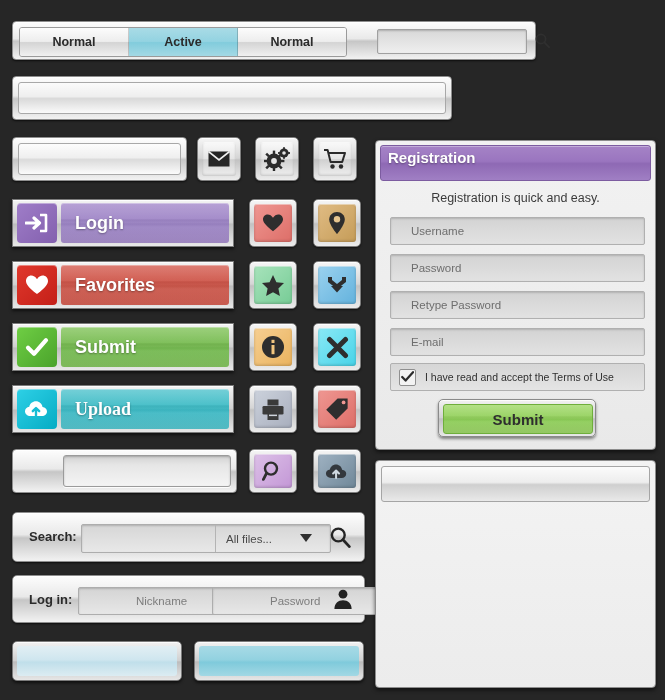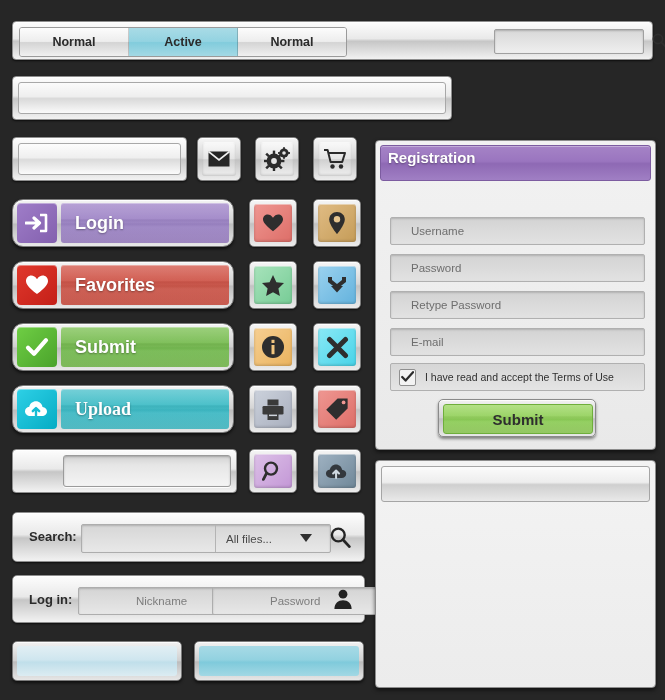--- a/index.html
+++ b/index.html
@@ -21,21 +21,21 @@
     box-shadow:0 1px 2px rgba(0,0,0,.65), inset 0 1px 0 rgba(255,255,255,.9);
   }
   .inset{
     background:linear-gradient(to bottom,#d2d2d2 0%,#e6e6e6 30%,#f4f4f4 100%);
     border:1px solid #9b9b9b;
     border-radius:3px;
     box-shadow:inset 0 1px 2px rgba(0,0,0,.22), 0 1px 0 rgba(255,255,255,.85);
   }
 
   
-  #tabbar{left:12px;top:21px;width:641px;height:39px;}
+  #tabbar{left:12px;top:21px;width:524px;height:39px;}
   .tabstrip{position:absolute;left:6px;top:5px;height:28px;display:flex;border-radius:3px;overflow:hidden;
             border:1px solid #9a9a9a;}
   .tab{display:flex;align-items:center;justify-content:center;width:108px;height:100%;
        font-size:12.5px;font-weight:bold;color:#2b2b2b;cursor:default;
        border-right:1px solid rgba(0,0,0,.18);}
   .tab.normal{background:linear-gradient(to bottom,#fcfcfc 0%,#ededed 48%,#d4d4d4 52%,#f0f0f0 100%);}
   .tab.hover{background:linear-gradient(to bottom,#e3eff4 0%,#d3e7ef 48%,#bedfea 52%,#d9ecf3 100%);}
   .tab.active{background:linear-gradient(to bottom,#a9dbe6 0%,#93d3e1 48%,#82ccdc 52%,#a3d9e5 100%);}
   .tab:last-child{border-right:none;}
   #tabsearch{position:absolute;right:8px;top:7px;width:148px;height:23px;
@@ -58,21 +58,21 @@
   .sqbtn{width:44px;height:44px;border-radius:5px;
     border:1px solid #7e7e7e;
     background:linear-gradient(to bottom,#f6f6f6,#d5d5d5 48%,#c2c2c2 52%,#ececec);
     box-shadow:0 1px 2px rgba(0,0,0,.6), inset 0 1px 0 rgba(255,255,255,.85);
     display:flex;align-items:center;justify-content:center;}
   .sqface{width:34px;height:34px;border-radius:3px;display:flex;align-items:center;justify-content:center;
     box-shadow:inset 0 1px 0 rgba(255,255,255,.45), inset 0 -1px 3px rgba(0,0,0,.2);}
   .sqface.gray{background:linear-gradient(to bottom,#fafafa,#e4e4e4 50%,#d0d0d0 52%,#f0f0f0);}
 
   
-  .bigbtn{height:48px;border-radius:11px;border:1px solid #7b7b7b;
+  .bigbtn{height:48px;border-radius:0;border:1px solid #7b7b7b;
     background:linear-gradient(to bottom,#f4f4f4,#d0d0d0 50%,#bdbdbd 52%,#e8e8e8);
     box-shadow:0 2px 3px rgba(0,0,0,.6), inset 0 1px 0 rgba(255,255,255,.8);
     display:flex;align-items:center;padding:4px;box-sizing:border-box;}
   .bigicon{width:40px;height:40px;border-radius:4px;flex:0 0 40px;
     display:flex;align-items:center;justify-content:center;position:relative;overflow:hidden;
     box-shadow:inset 0 1px 0 rgba(255,255,255,.4);}
   .biglabelwrap{flex:1;height:40px;margin-left:4px;border-radius:3px;display:flex;align-items:center;
     position:relative;overflow:hidden;box-shadow:inset 0 1px 0 rgba(255,255,255,.35);}
   .biglabel{font-size:18px;font-weight:bold;color:#fff;margin-left:14px;
     text-shadow:0 1px 2px rgba(0,0,0,.35);position:relative;z-index:2;}
@@ -407,20 +407,21 @@
   <div class="abs statebar" style="left:12px;top:641px;width:170px;">
     <div class="statefill hoverfill"></div>
   </div>
   <div class="abs statebar" style="left:194px;top:641px;width:170px;">
     <div class="statefill activefill"></div>
   </div>
 
   <div class="abs" id="regpanel">
     <div id="reghead"></div>
     <span id="regtitle">Registration</span>
+    <div id="regsub">Registration is quick and easy.</div>
 
     <div class="regfield" style="top:76px;">
       <span>Username</span>
     </div>
     <div class="regfield" style="top:113px;">
       <span>Password</span>
     </div>
     <div class="regfield" style="top:150px;">
       <span>Retype Password</span>
     </div>

